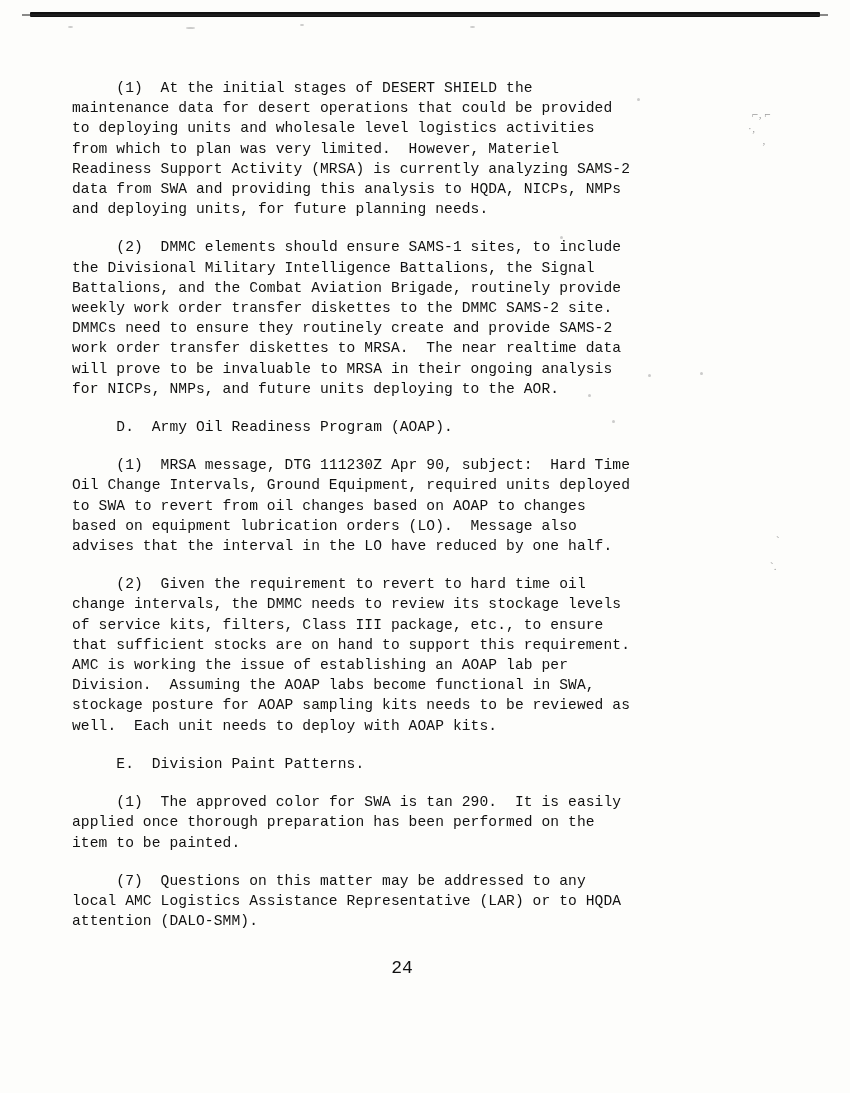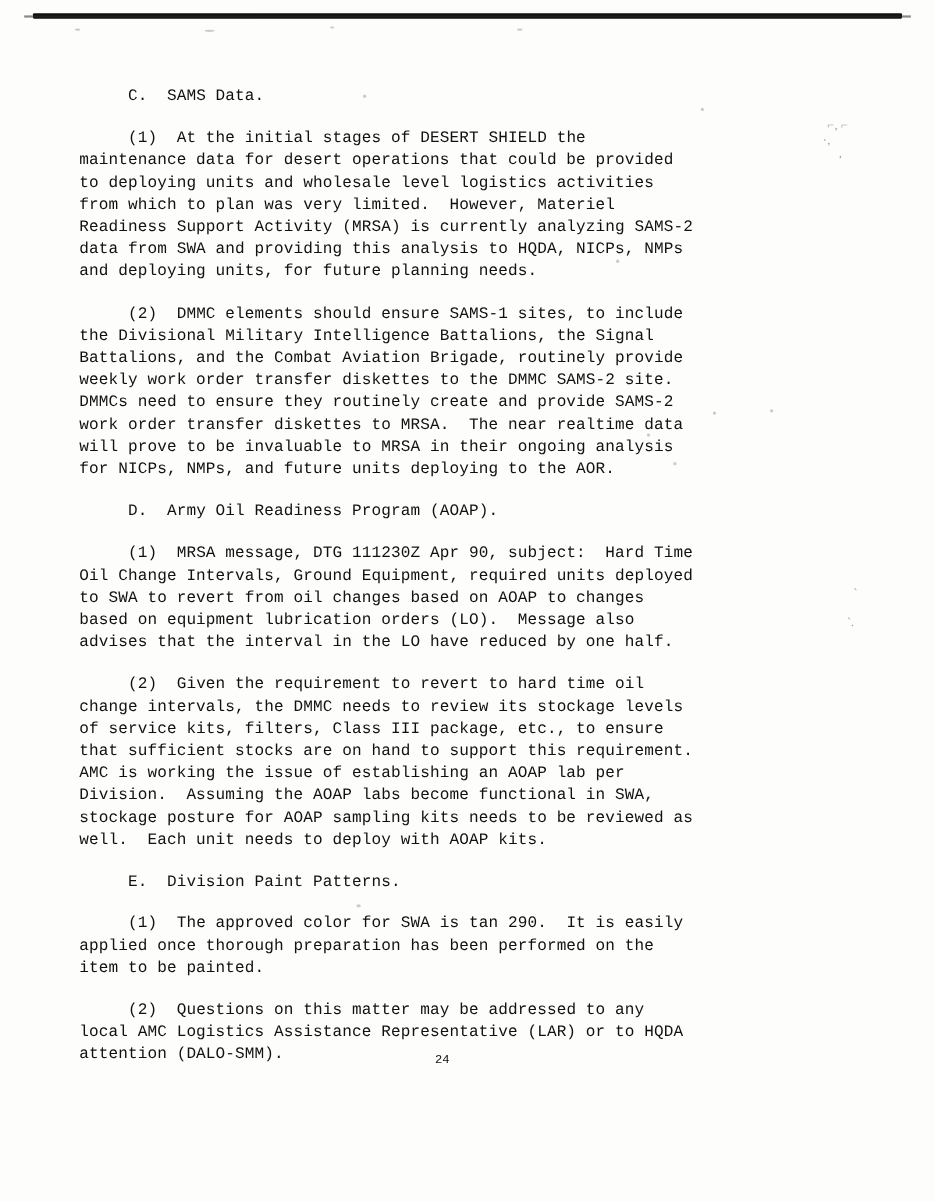--- a/index.html
+++ b/index.html
@@ -55,21 +55,21 @@
     white-space: pre-wrap;
     margin: 0 0 18px 0;
     text-rendering: optimizeLegibility;
   }
   .page-number {
     position: absolute;
     left: 0;
     top: 880px;
     width: 660px;
     text-align: center;
-    font-size: 11px;
+    font-size: 18px;
     color: #111;
     font-family: "Liberation Mono", "DejaVu Sans Mono", monospace;
   }
   .margin-mark {
     position: absolute;
     color: #9b9b9b;
     font-size: 11px;
     font-family: "Liberation Serif", serif;
   }
 </style>
@@ -93,21 +93,20 @@
   <div class="speck" style="left:612px;top:420px;width:3px;height:3px;"></div>
   <div class="speck" style="left:324px;top:822px;width:4px;height:3px;"></div>
 
   <div class="margin-mark" style="left:752px;top:108px;">⌐‚ ⌐</div>
   <div class="margin-mark" style="left:748px;top:122px;">·‚</div>
   <div class="margin-mark" style="left:762px;top:134px;">‚</div>
   <div class="margin-mark" style="left:776px;top:534px;">ˋ</div>
   <div class="margin-mark" style="left:770px;top:560px;">ˋ.</div>
 
   <div class="content">
-    <p class="para">     C.  SAMS Data.</p>
     <p class="para">     (1)  At the initial stages of DESERT SHIELD the
 maintenance data for desert operations that could be provided
 to deploying units and wholesale level logistics activities
 from which to plan was very limited.  However, Materiel
 Readiness Support Activity (MRSA) is currently analyzing SAMS-2
 data from SWA and providing this analysis to HQDA, NICPs, NMPs
 and deploying units, for future planning needs.</p>
     <p class="para">     (2)  DMMC elements should ensure SAMS-1 sites, to include
 the Divisional Military Intelligence Battalions, the Signal
 Battalions, and the Combat Aviation Brigade, routinely provide
@@ -127,20 +126,20 @@
 of service kits, filters, Class III package, etc., to ensure
 that sufficient stocks are on hand to support this requirement.
 AMC is working the issue of establishing an AOAP lab per
 Division.  Assuming the AOAP labs become functional in SWA,
 stockage posture for AOAP sampling kits needs to be reviewed as
 well.  Each unit needs to deploy with AOAP kits.</p>
     <p class="para">     E.  Division Paint Patterns.</p>
     <p class="para">     (1)  The approved color for SWA is tan 290.  It is easily
 applied once thorough preparation has been performed on the
 item to be painted.</p>
-    <p class="para">     (2)  Questions on this matter may be addressed to any
+    <p class="para">     (7)  Questions on this matter may be addressed to any
 local AMC Logistics Assistance Representative (LAR) or to HQDA
 attention (DALO-SMM).</p>
 
     <div class="page-number">24</div>
   </div>
 
 </div>
 
 </body></html>

